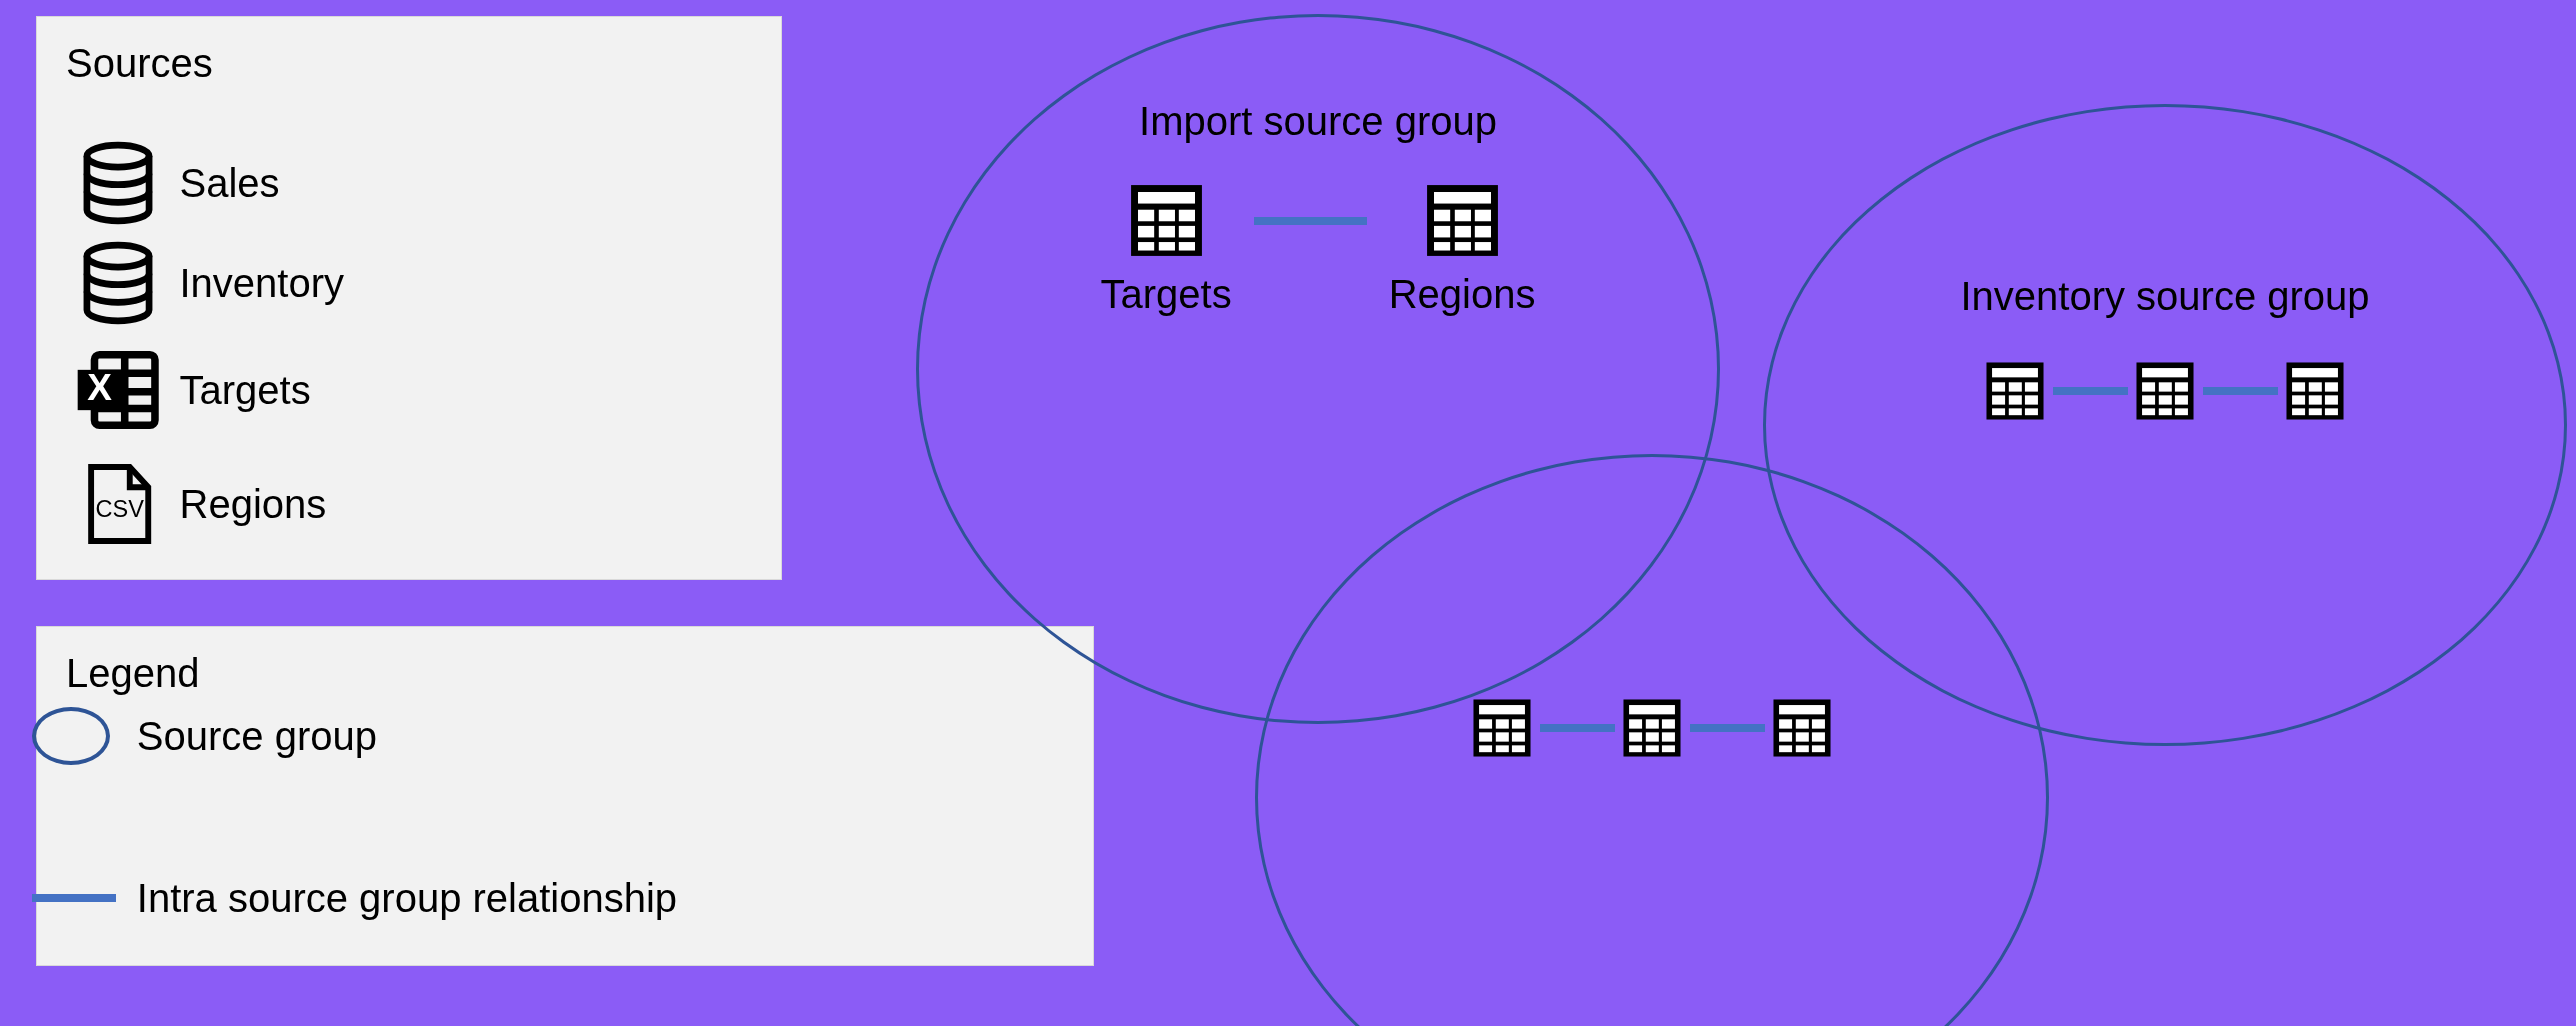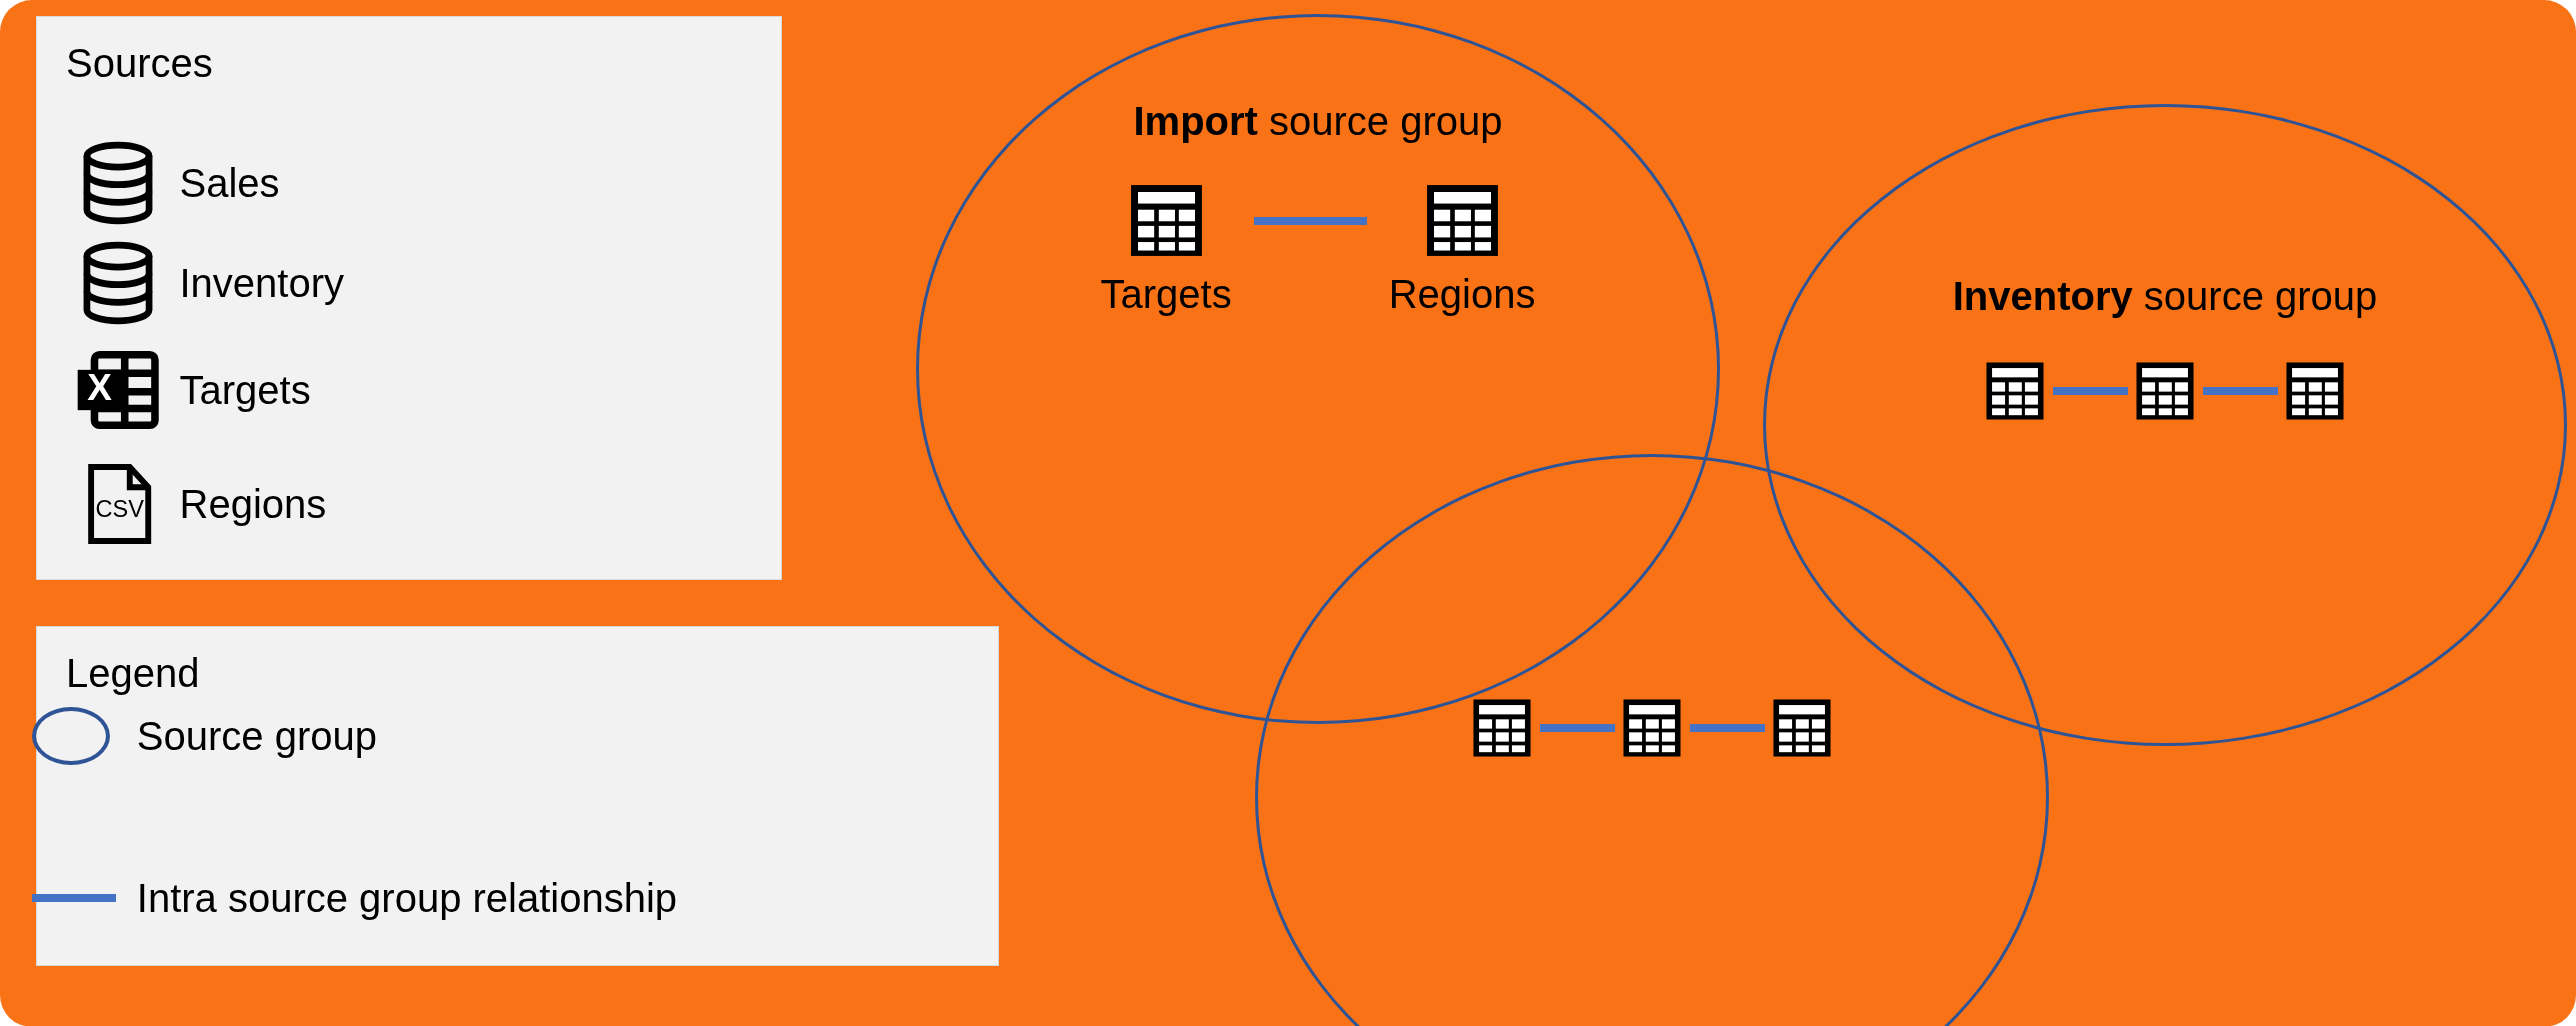--- a/index.html
+++ b/index.html
@@ -9,34 +9,33 @@
     background: #ffffff;
   }
   body {
     font-family: "Liberation Sans", sans-serif;
     color: #000000;
   }
   #canvas {
     position: relative;
     width: 2576px;
     height: 1027px;
-    background: #f97316;
+    background: #8b5cf6;
     overflow: hidden;
-    border-radius: 32px;
   }
 
   
   .panel {
     position: absolute;
     background: #F2F2F2;
     border: 1.9px solid #D9D9D9;
     box-sizing: border-box;
   }
   #sources-panel { left: 36px;  top: 16px;  width: 746px; height: 564px; }
-  #legend-panel  { left: 36px;  top: 626px; width: 963px; height: 340px; }
+  #legend-panel  { left: 36px;  top: 626px; width: 1058px; height: 340px; }
 
   .panel-title {
     position: absolute;
     font-size: 40px;
     line-height: 1;
     color: #000000;
     white-space: nowrap;
   }
   #sources-panel .panel-title { left: 29px; top: 26px; }
   #legend-panel  .panel-title { left: 29px; top: 26px; }
@@ -123,21 +122,21 @@
   #group-sales     { left: 1255px; top: 454px; width: 794px; height: 687px; }
 
   .group-title {
     position: absolute;
     font-size: 40px;
     line-height: 1;
     white-space: nowrap;
     color: #000;
     transform: translateX(-50%);
   }
-  .group-title b { font-weight: bold; text-align: right; }
+  .group-title b { font-weight: normal; text-align: right; }
   #group-import    .group-title { left: 50%; top: 84px; }
   #group-inventory .group-title { left: 50%; top: 169px; }
   #group-sales     .group-title { left: 50%; top: 159px; }
 
   .group-nodes {
     position: absolute;
     left: 0;
     width: 100%;
     display: flex;
     align-items: center;

